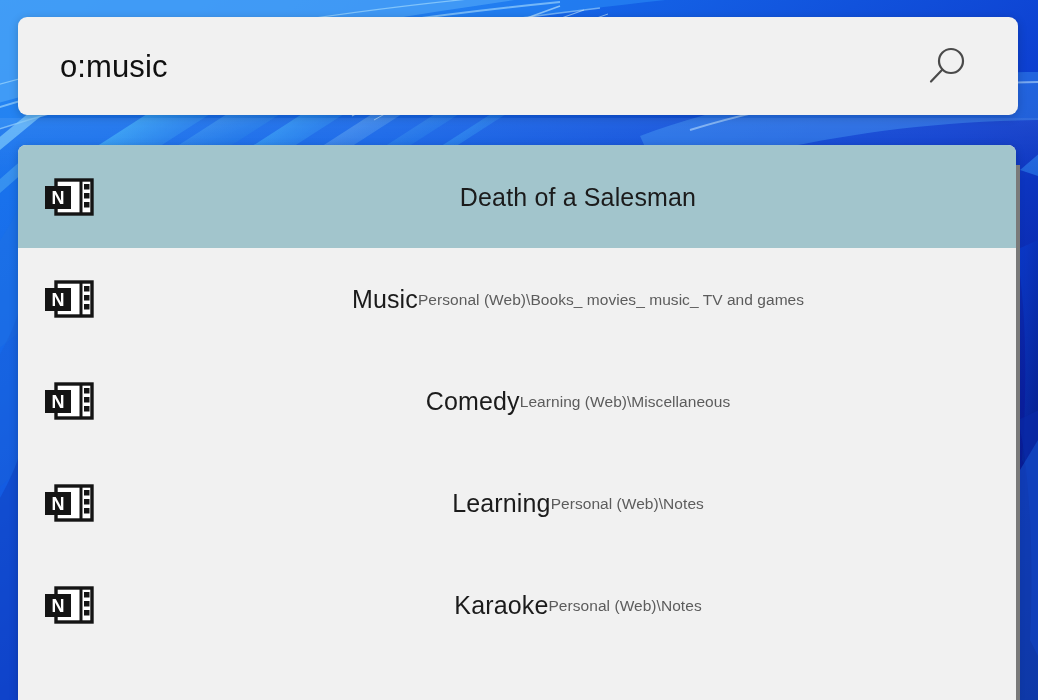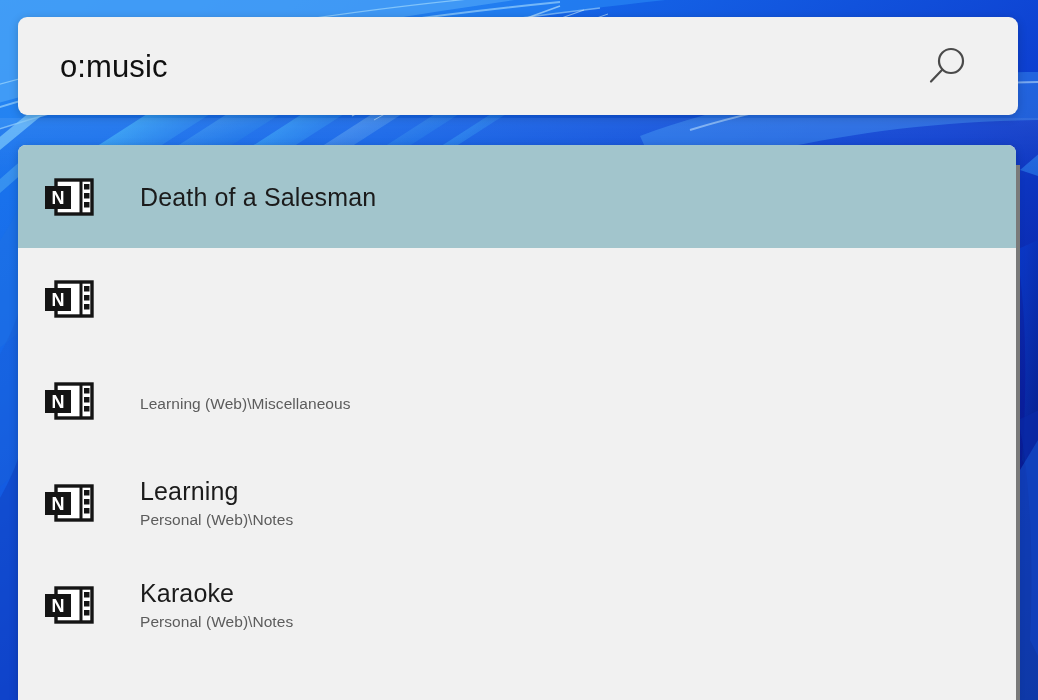--- a/index.html
+++ b/index.html
@@ -96,21 +96,21 @@
     display: flex;
     align-items: center;
     justify-content: center;
     margin-right: 19px;
   }
 
   .row-text {
     flex: 1 1 auto;
     min-width: 0;
     display: flex;
-    flex-direction: column;
+    flex-direction: row;
     justify-content: center;
     margin-left: 24px;
   }
 
   .row-title {
     font-size: 25px;
     font-weight: 400;
     color: #1b1b1b;
     line-height: 1.12;
     letter-spacing: 0.15px;
@@ -257,35 +257,40 @@
       <svg width="54" height="44" viewBox="0 0 54 44">
         <rect x="14" y="5" width="36" height="34" fill="#ffffff" stroke="#141414" stroke-width="3.4"></rect>
         <line x1="39" y1="5" x2="39" y2="39" stroke="#141414" stroke-width="3"></line>
         <rect x="42" y="9" width="5.5" height="5.5" fill="#141414"></rect>
         <rect x="42" y="18" width="5.5" height="5.5" fill="#141414"></rect>
         <rect x="42" y="27" width="5.5" height="5.5" fill="#141414"></rect>
         <rect x="3" y="11" width="26" height="23" fill="#141414"></rect>
         <text x="16" y="29" font-family="'Liberation Sans',sans-serif" font-size="18" font-weight="bold" fill="#ffffff" text-anchor="middle">N</text>
       </svg>
     </span>
+    <span class="row-text">
+      <span class="row-title">Music</span>
+      <span class="row-subtitle">Personal (Web)\Books_ movies_ music_ TV and games</span>
+    </span>
   </div>
 
   <div class="result-row">
     <span class="row-icon">
       <svg width="54" height="44" viewBox="0 0 54 44">
         <rect x="14" y="5" width="36" height="34" fill="#ffffff" stroke="#141414" stroke-width="3.4"></rect>
         <line x1="39" y1="5" x2="39" y2="39" stroke="#141414" stroke-width="3"></line>
         <rect x="42" y="9" width="5.5" height="5.5" fill="#141414"></rect>
         <rect x="42" y="18" width="5.5" height="5.5" fill="#141414"></rect>
         <rect x="42" y="27" width="5.5" height="5.5" fill="#141414"></rect>
         <rect x="3" y="11" width="26" height="23" fill="#141414"></rect>
         <text x="16" y="29" font-family="'Liberation Sans',sans-serif" font-size="18" font-weight="bold" fill="#ffffff" text-anchor="middle">N</text>
       </svg>
     </span>
     <span class="row-text">
+      <span class="row-title">Comedy</span>
       <span class="row-subtitle">Learning (Web)\Miscellaneous</span>
     </span>
   </div>
 
   <div class="result-row">
     <span class="row-icon">
       <svg width="54" height="44" viewBox="0 0 54 44">
         <rect x="14" y="5" width="36" height="34" fill="#ffffff" stroke="#141414" stroke-width="3.4"></rect>
         <line x1="39" y1="5" x2="39" y2="39" stroke="#141414" stroke-width="3"></line>
         <rect x="42" y="9" width="5.5" height="5.5" fill="#141414"></rect>

